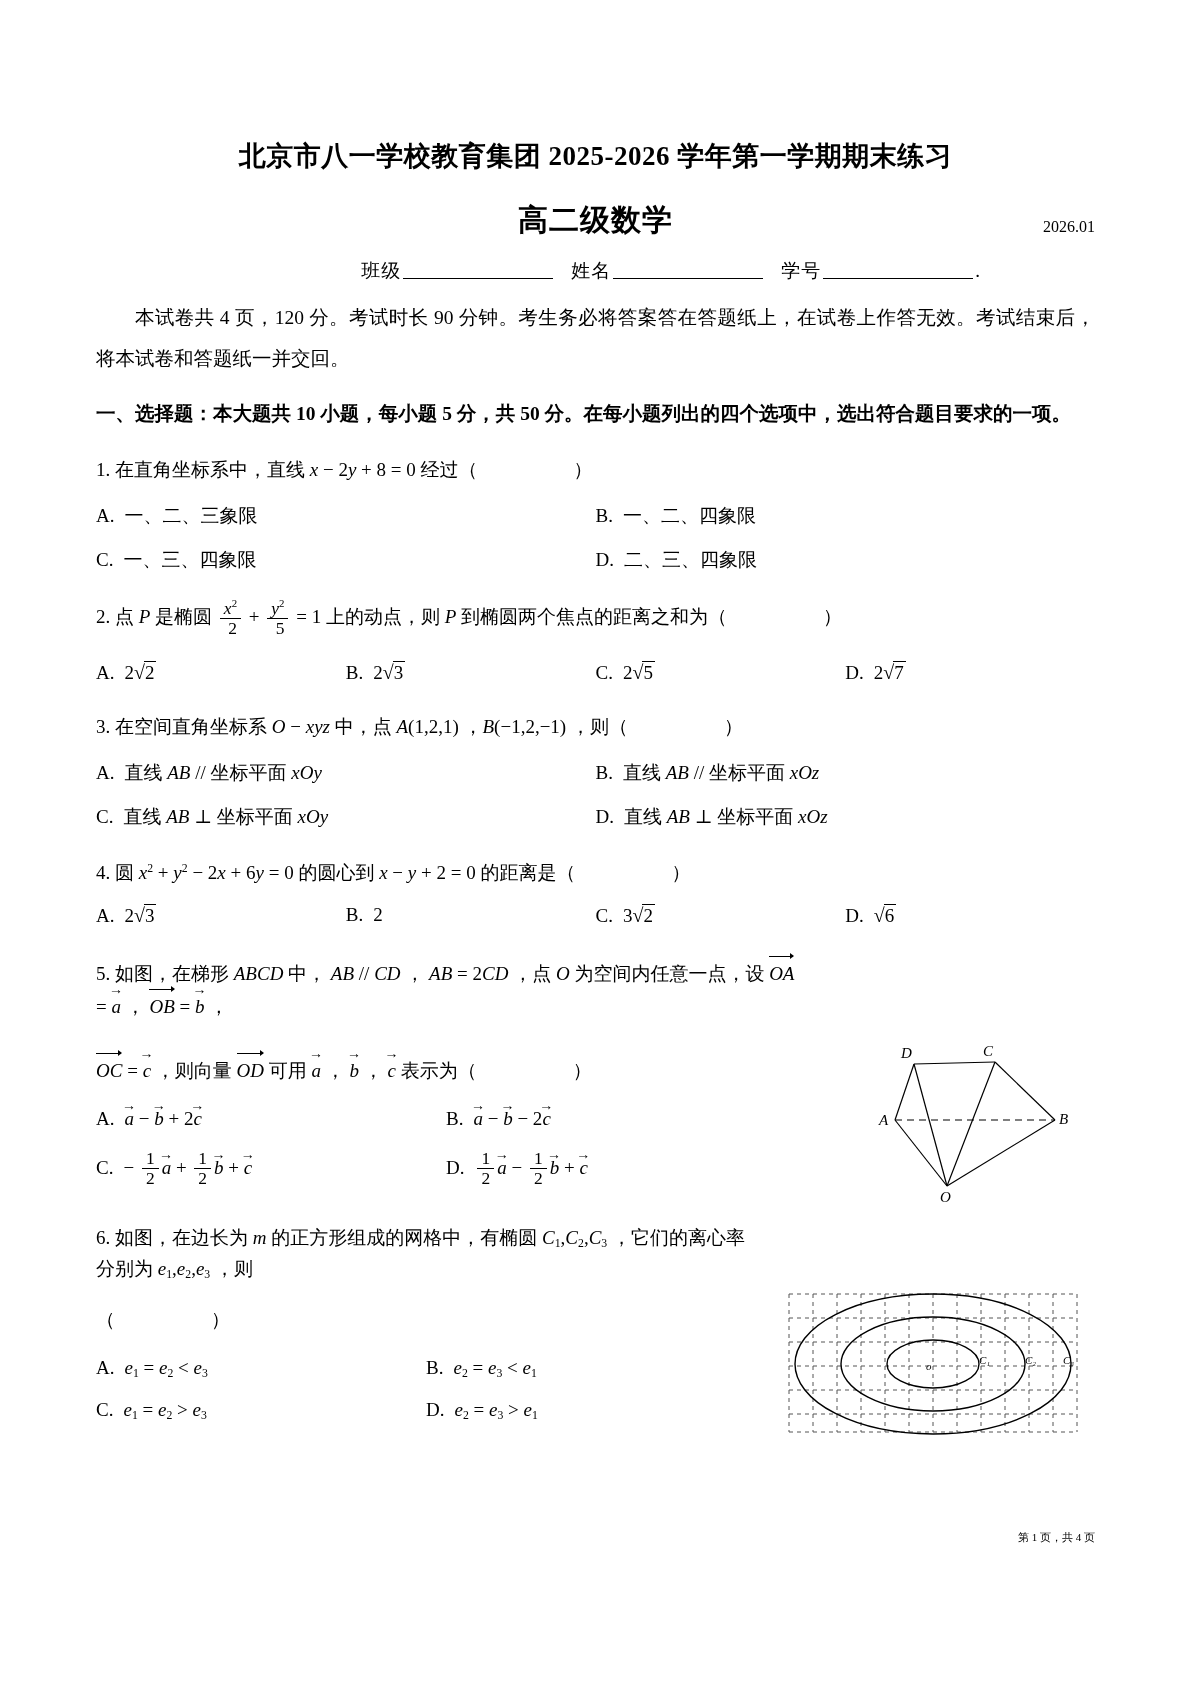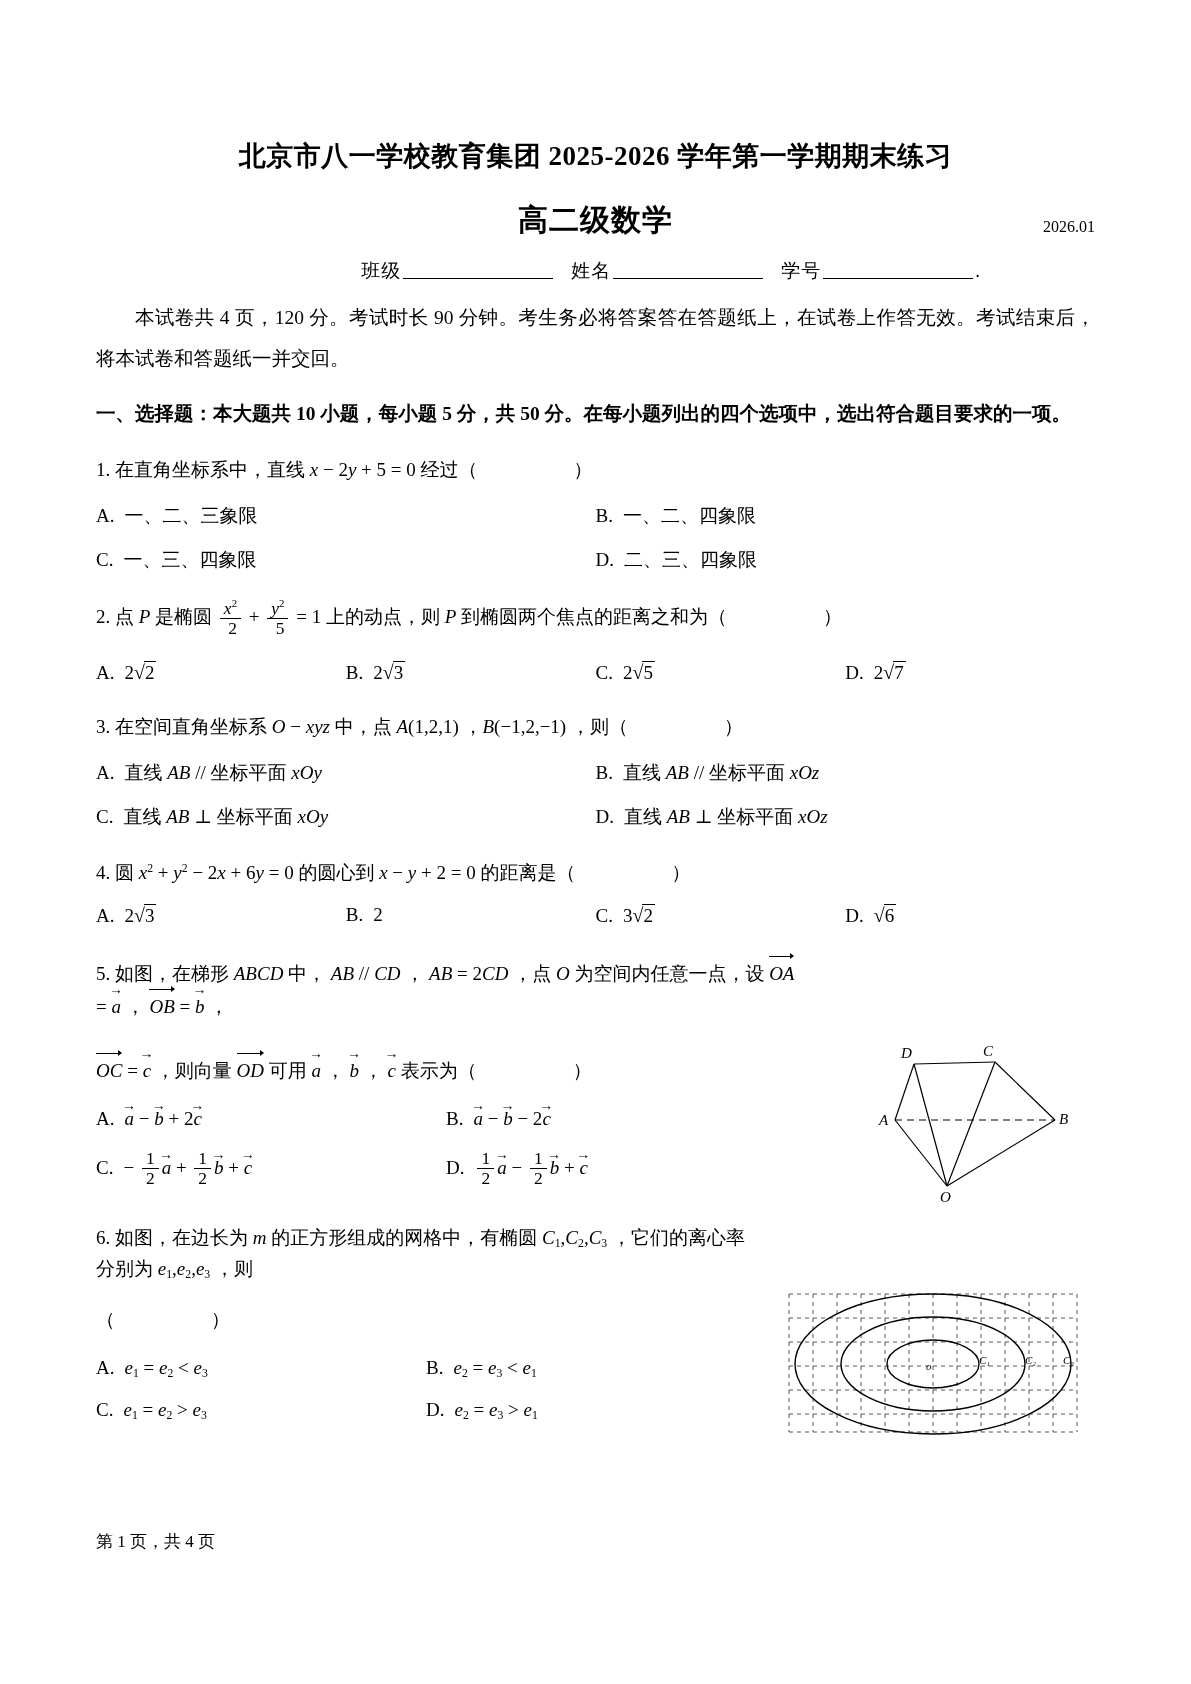--- a/index.html
+++ b/index.html
@@ -169,22 +169,22 @@
     right:12px;
     top:1288px;
     width:300px;height:150px;
   }
   
   .qblock{position:relative;}
   .footer{
     position:absolute;
     left:0;right:0;
     top:1530px;
-    text-align:left;
-    font-size:17px;
+    text-align:right;
+    font-size:11px;
   }
 </style>
 </head>
 <body>
 
 <div class="page">
 <div class="inner">
 
   <div class="doc-title">北京市八一学校教育集团 2025-2026 学年第一学期期末练习</div>
 
@@ -197,21 +197,21 @@
     <span class="lbl">班级</span><span class="blank"></span><span class="gap"></span><span class="lbl">姓名</span><span class="blank"></span><span class="gap"></span><span class="lbl">学号</span><span class="blank"></span><span>.</span>
   </div>
 
   <p class="para">本试卷共 4 页，120 分。考试时长 90 分钟。考生务必将答案答在答题纸上，在试卷上作答无效。考试结束后，将本试卷和答题纸一并交回。</p>
 
   <p class="sec">一、选择题：本大题共 10 小题，每小题 5 分，共 50 分。在每小题列出的四个选项中，选出符合题目要求的一项。</p>
 
   <p class="q">
     <span>1.</span>
     <span>在直角坐标系中，直线</span>
-    <span class="mi">x</span><span class="mn"> − 2</span><span class="mi">y</span><span class="mn"> + 5 = 0</span>
+    <span class="mi">x</span><span class="mn"> − 2</span><span class="mi">y</span><span class="mn"> + 8 = 0</span>
     <span>经过（</span><span class="blankparen"></span><span>）</span>
   </p>
   <div class="opts">
     <div class="o"><span class="ol">A.</span><span>一、二、三象限</span></div>
     <div class="o"><span class="ol">B.</span><span>一、二、四象限</span></div>
   </div>
   <div class="opts">
     <div class="o"><span class="ol">C.</span><span>一、三、四象限</span></div>
     <div class="o"><span class="ol">D.</span><span>二、三、四象限</span></div>
   </div>

